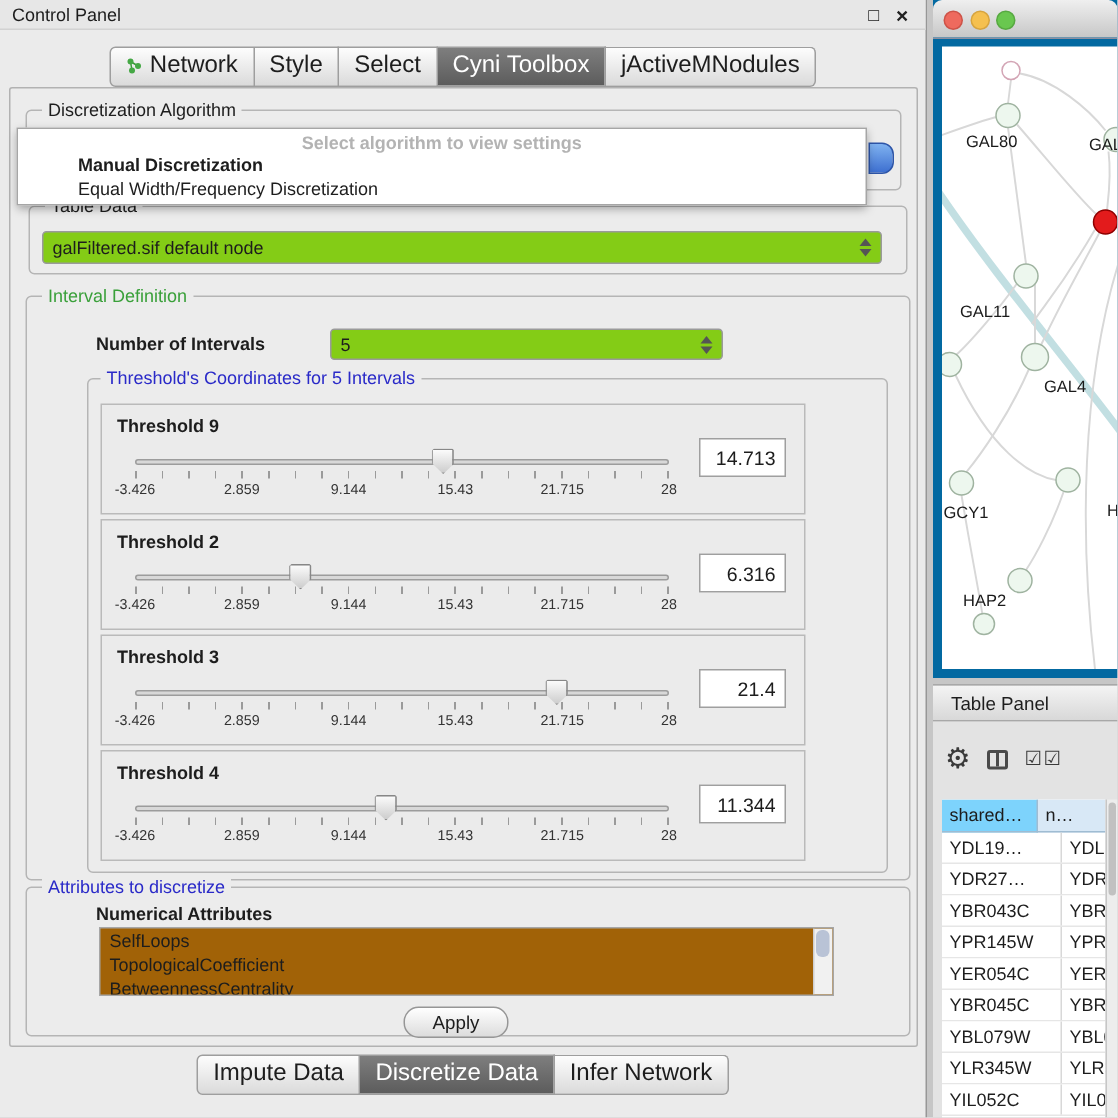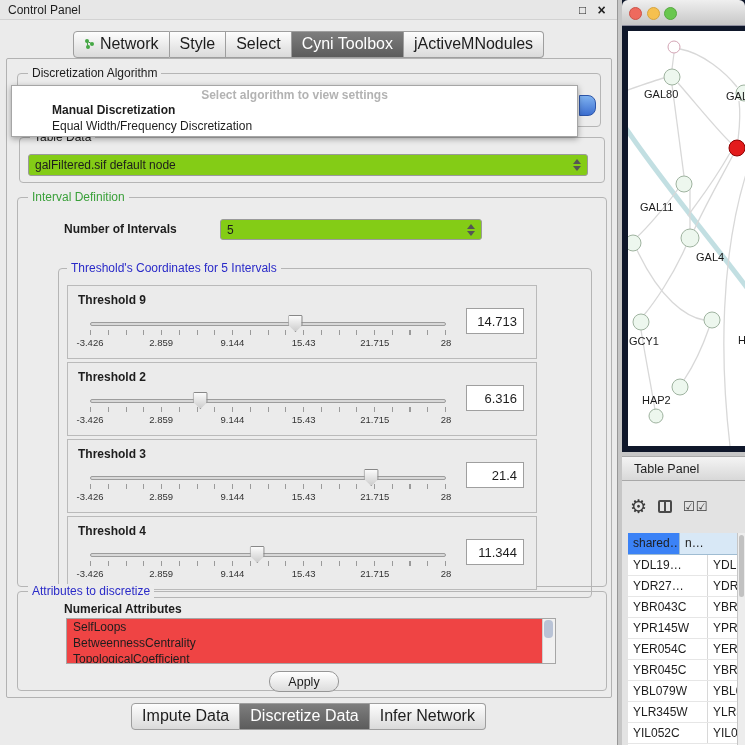--- a/index.html
+++ b/index.html
@@ -54,21 +54,21 @@
   .arr-up { width:0; height:0; border-left:4px solid transparent; border-right:4px solid transparent; border-bottom:5px solid #555; }
   .arr-dn { width:0; height:0; border-left:4px solid transparent; border-right:4px solid transparent; border-top:5px solid #555; }
   #tabledata-combo { left:8px; top:16px; width:560px; height:22px; }
 
   
   #interval-group { left:10px; top:138px; width:590px; height:390px; }
   #num-label { position:absolute; left:46px; top:24px; font-weight:bold; }
   #num-combo { left:202px; top:21px; width:262px; height:21px; }
 
   #thresholds-group { position:absolute; left:40px; top:54px; width:534px; height:330px;
-    border:1px solid #b5b5b5; border-radius:4px;margin-top:16px; }
+    border:1px solid #b5b5b5; border-radius:4px; }
   #thresholds-group > .legend { position:absolute; top:-8px; left:8px; background:#ececec; padding:0 4px; }
 
   .thpanel { position:absolute; left:8px; width:470px; height:74px;
     border:1px solid #bababa; background:#ebebeb; }
   .thpanel .thlabel { position:absolute; left:10px; top:7px; font-weight:bold; font-size:12px; }
   .slider-zone { position:absolute; left:22px; top:28px; width:356px; height:42px; }
   .track { position:absolute; left:0; right:0; top:8px; height:4px;
     background:#d8d8d8; border:1px solid #9c9c9c; border-radius:2px; }
   .ticks { position:absolute; left:0; right:0; top:16px; height:5px;
     background-image:repeating-linear-gradient(to right,#9a9a9a 0,#9a9a9a 1px,transparent 1px,transparent 17.75px); }
@@ -79,34 +79,34 @@
     background:linear-gradient(#fbfbfb,#cdcdcd); border:1px solid #878787;
     clip-path:polygon(0 8%, 10% 0, 90% 0, 100% 8%, 100% 58%, 50% 100%, 0 58%); }
   .thval { position:absolute; right:12px; top:22px; width:58px; height:26px;
     background:#fff; border:1px solid #9f9f9f; font-size:13px;
     display:flex; align-items:center; justify-content:flex-end; padding-right:6px; }
 
   
   #attrs-group { left:10px; top:532px; width:590px; height:100px; }
   #attrs-label { position:absolute; left:46px; top:10px; font-weight:bold; }
   #attrs-list { position:absolute; left:48px; top:26px; width:490px; height:46px;
-    background:#ef4444; border:1px solid #a6a6a6; overflow:hidden; }
+    background:#a16207; border:1px solid #a6a6a6; overflow:hidden; }
   #attrs-list .li { padding:1px 6px; line-height:14px; font-size:12px; white-space:nowrap; }
   #attrs-scroll { position:absolute; right:0; top:0; bottom:0; width:13px;
     background:#f1f1f1; border-left:1px solid #cfcfcf; }
   #attrs-scroll .sthumb { margin:1px 1px; width:9px; height:18px; background:#b9c3d6; border-radius:4px; }
 
   #apply-btn { position:absolute; left:262px; top:612px; width:70px; height:21px;
     background:linear-gradient(#ffffff,#dcdcdc); border:1px solid #969696; border-radius:10px;
     font-size:12.5px; display:flex; align-items:center; justify-content:center; cursor:default; }
 
   .bottom-tabs { position:absolute; top:703px; left:0; right:0; display:flex; justify-content:center; }
 
   
-  #network-window { position:absolute; left:622px; top:0; width:123px; height:452px; background:#0f172a; }
+  #network-window { position:absolute; left:622px; top:0; width:123px; height:452px; background:#0369a1; }
   .mac-titlebar { position:absolute; left:0; top:0; right:0; height:26px;
     background:linear-gradient(#efefef,#c7c7c7); border-bottom:1px solid #8e8e9e; border-radius:6px 6px 0 0; }
   .light { position:absolute; top:7px; width:13px; height:13px; border-radius:50%; }
   .light.red { left:7px; background:#ee6a5e; border:1px solid #cd5348; }
   .light.yellow { left:25px; background:#f5c04f; border:1px solid #d7a43e; }
   .light.green { left:42px; background:#69c74f; border:1px solid #57a941; }
   #net-canvas { position:absolute; left:6px; top:31px; width:117px; height:415px; background:#fff; overflow:hidden; }
 
   
   #table-panel-header { position:absolute; left:622px; top:456px; width:123px; height:25px;
@@ -114,21 +114,21 @@
     line-height:24px; padding-left:12px; font-size:12.5px; }
   #table-panel { position:absolute; left:622px; top:481px; width:123px; height:264px; background:#e3e3e3; }
   .tp-toolbar { position:absolute; left:8px; top:8px; right:8px; height:34px;
     display:flex; align-items:center; gap:11px; color:#3a3a3a; }
   .gear { font-family:"DejaVu Sans", sans-serif; font-size:19px; line-height:19px; }
   .colicon { width:14px; height:13px; border:2px solid #4a4a4a; border-radius:2px;
     background:linear-gradient(90deg,transparent 0 4px,#4a4a4a 4px 6px,transparent 6px); }
   .checks { font-family:"DejaVu Sans", sans-serif; font-size:13px; letter-spacing:1px; }
   .tp-table { position:absolute; left:6px; top:52px; right:8px; bottom:0; background:#fff; overflow:hidden; }
   .tp-hrow { display:flex; height:22px; line-height:21px; font-size:12px; }
-  .tp-hrow .c1 { width:52px; background:#3b82f6; border-right:1px solid #9fbcd2; border-bottom:1px solid #9fbcd2; padding-left:5px; overflow:hidden; white-space:nowrap;}
+  .tp-hrow .c1 { width:64px; background:#7dd3fc; border-right:1px solid #9fbcd2; border-bottom:1px solid #9fbcd2; padding-left:5px; overflow:hidden; white-space:nowrap;}
   .tp-hrow .c2 { flex:1; background:#d8e8f6; border-bottom:1px solid #9fbcd2; padding-left:5px; overflow:hidden; white-space:nowrap;}
   .tp-row { display:flex; height:21px; line-height:20px; font-size:12px; background:#fff; border-bottom:1px solid #e6e6e6; }
   .tp-row .c1 { width:80px; border-right:1px solid #d8d8d8; padding-left:5px; overflow:hidden; white-space:nowrap; }
   .tp-row .c2 { flex:1; padding-left:5px; overflow:hidden; white-space:nowrap; }
   .tp-scroll { position:absolute; right:0; top:52px; bottom:0; width:8px; background:#ededed; border-left:1px solid #c6c6c6; }
   .tp-scroll .sthumb { margin:2px 1px; height:62px; background:#c1c1c1; border-radius:3px; }
 
   .net-icon { display:inline-block; }
 </style>
 </head>
@@ -279,22 +279,22 @@
         </div>
 
       </div>
     </div>
 
     <div class="group" id="attrs-group">
       <span class="legend blue">Attributes to discretize</span>
       <div id="attrs-label">Numerical Attributes</div>
       <div id="attrs-list">
         <div class="li">SelfLoops</div>
+        <div class="li">TopologicalCoefficient</div>
         <div class="li">BetweennessCentrality</div>
-        <div class="li">TopologicalCoefficient</div>
         <div id="attrs-scroll">
           <div class="sthumb"></div>
         </div>
       </div>
     </div>
 
     <div id="apply-btn">Apply</div>
   </div>
 
   <div class="top-tabs bottom-tabs">

